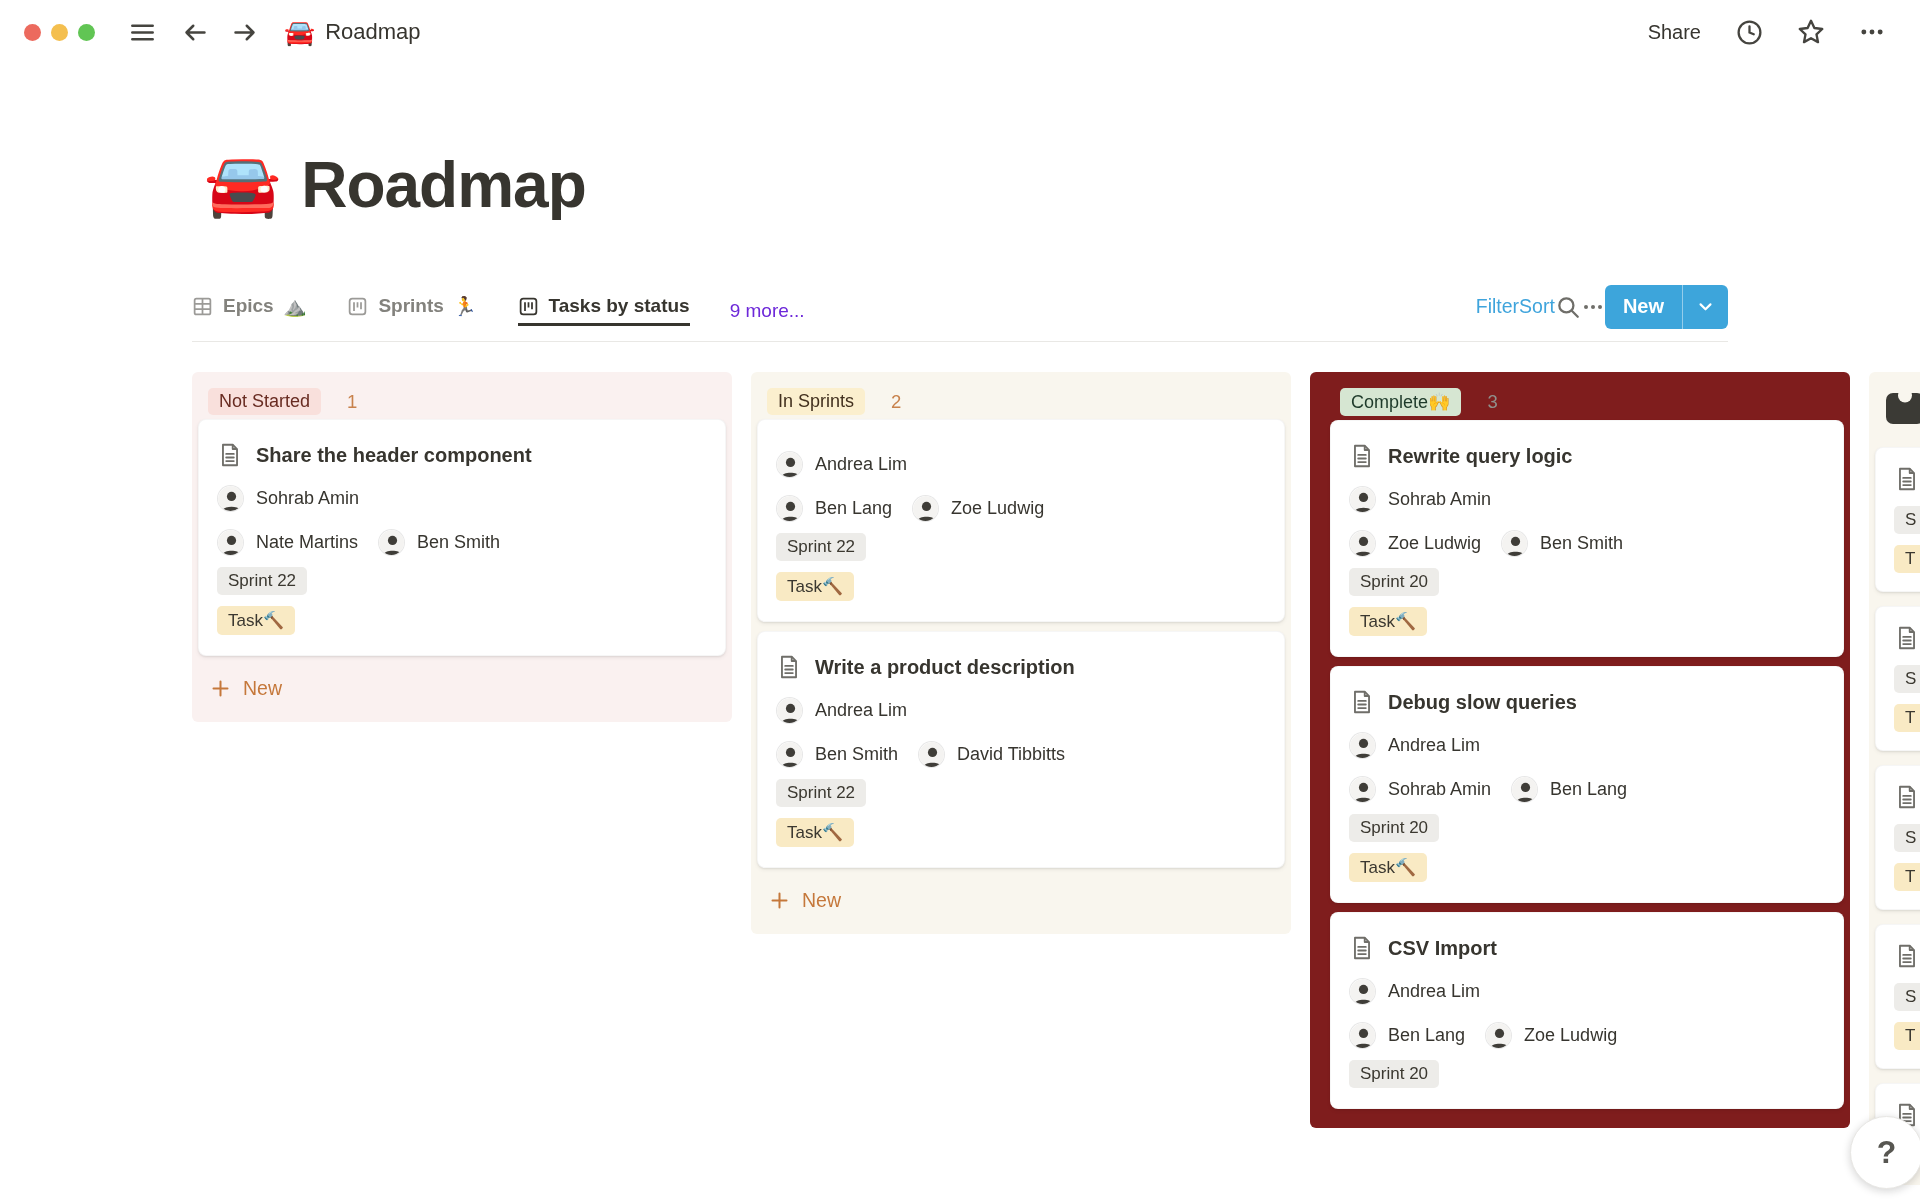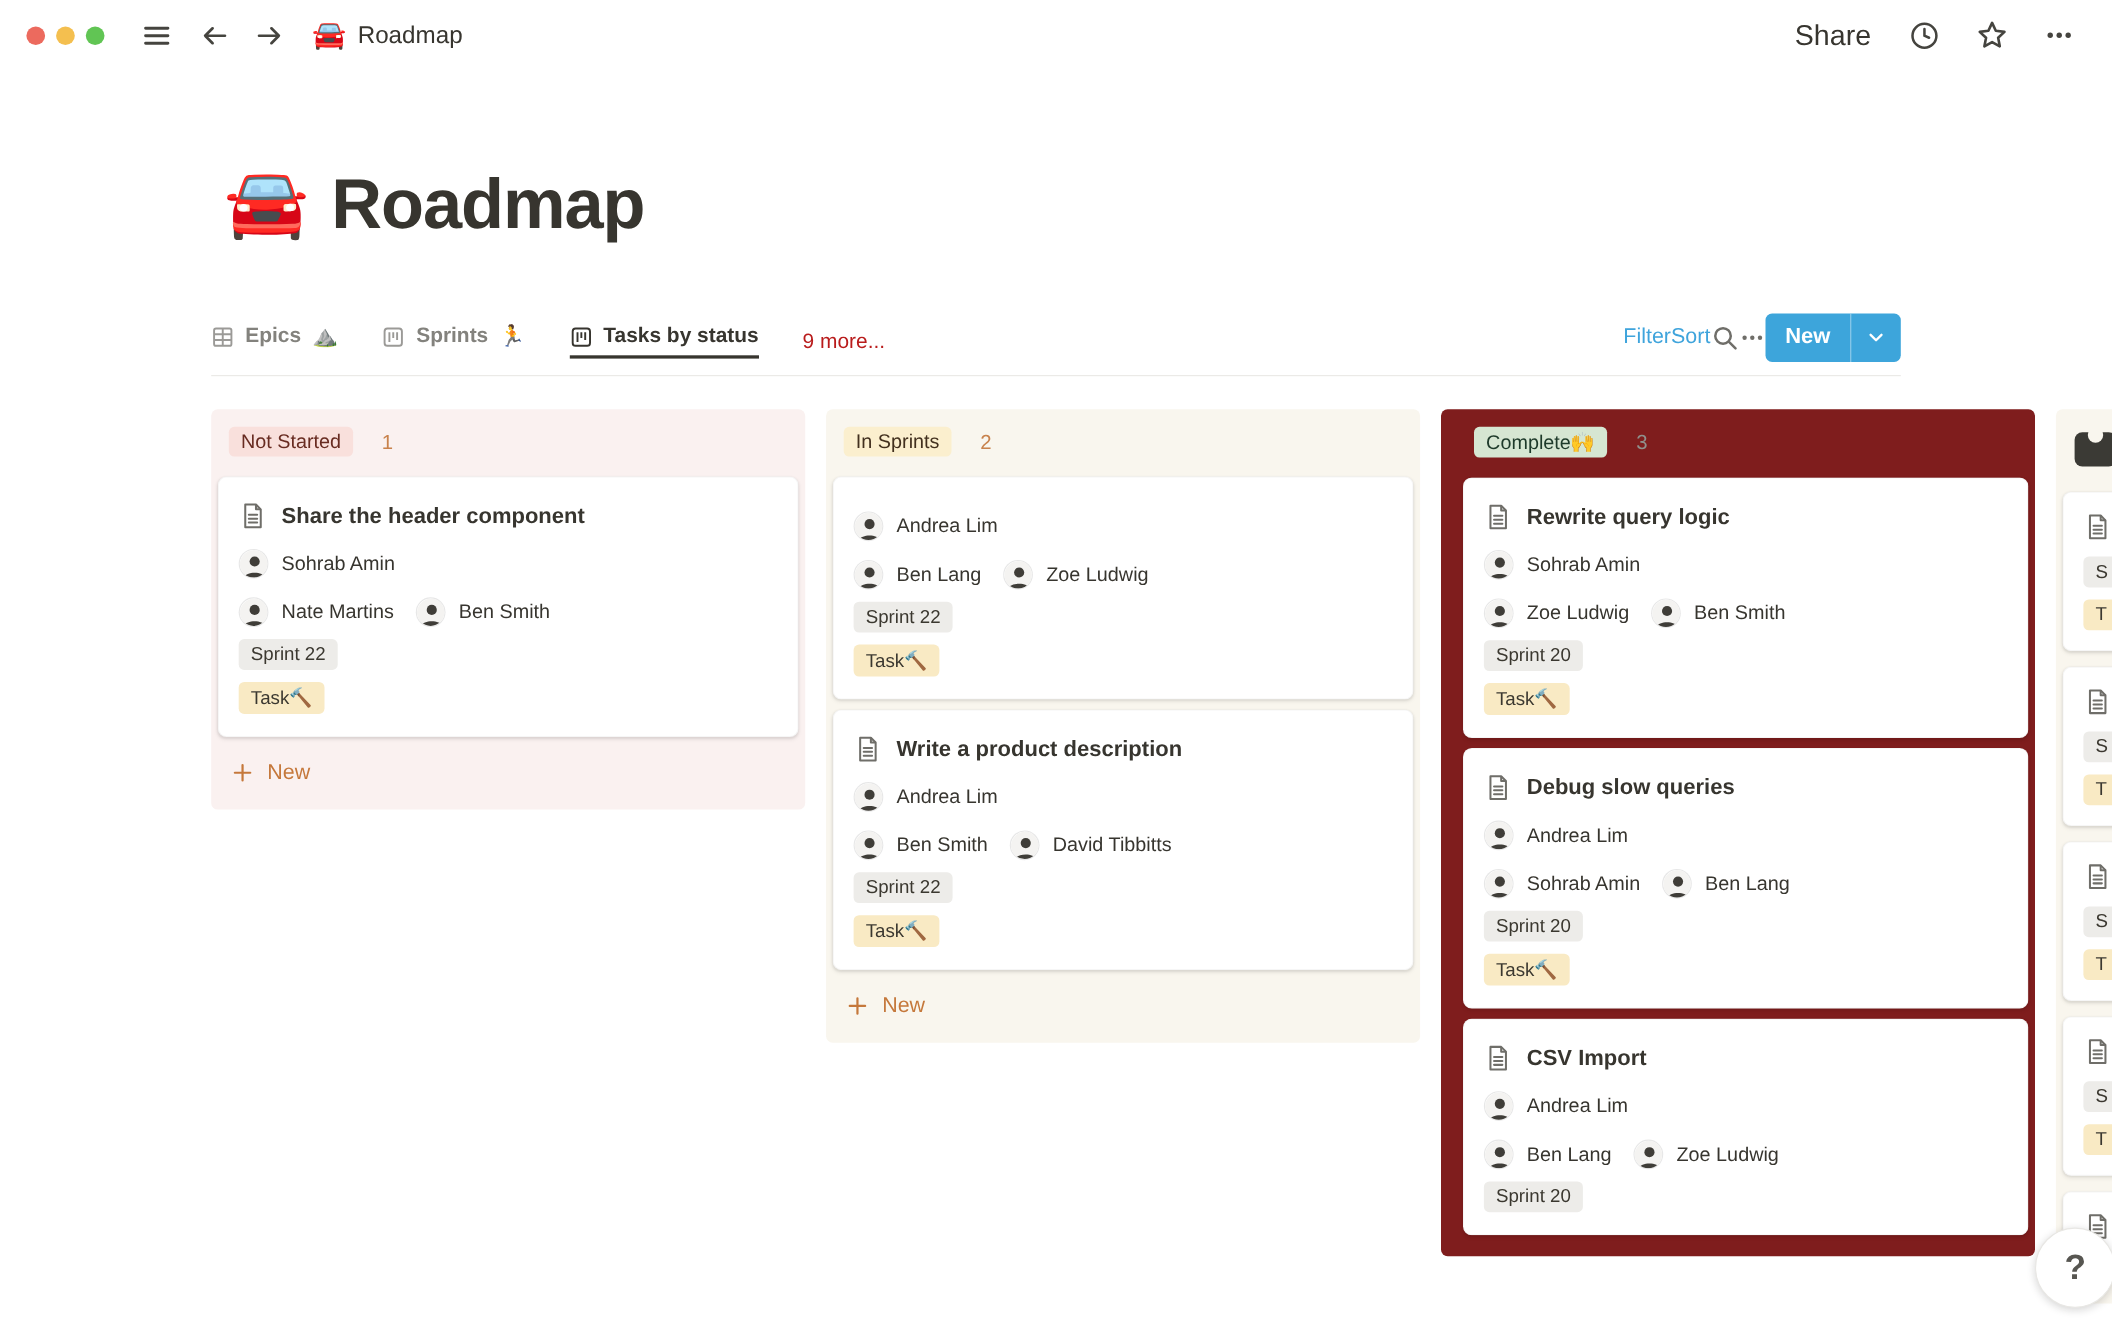--- a/index.html
+++ b/index.html
@@ -13,49 +13,49 @@
   .light { width:17px; height:17px; border-radius:50%; display:inline-block; }
   .light.red{ background:#EC6A5E; } .light.yellow{ background:#F4BF4F; } .light.green{ background:#61C554; }
   .tb-btn { display:flex; align-items:center; justify-content:center; cursor:pointer;
     color:#45443F; background:none; border:none; }
   .hamburger { margin-left:34px; }
   .nav-arrows { display:flex; gap:22px; margin-left:26px; }
   .crumb { display:flex; align-items:center; gap:10px; margin-left:26px; cursor:pointer; }
   .crumb .emoji { font-size:25px; line-height:1; }
   .crumb-title { font-size:22px; font-weight:500; color:#37352F; }
   .topbar .spacer { flex:1; }
-  .share { font-size:26px; color:#37352F; margin-right:34px; cursor:pointer; }
+  .share { font-size:20px; color:#37352F; margin-right:34px; cursor:pointer; }
   .tb-icons { display:flex; gap:32px; align-items:center; }
 
   
   .page-title { position:absolute; left:204px; top:148px; display:flex; align-items:center; gap:20px; }
   .page-title .emoji { font-size:62px; line-height:1; }
   .page-title .txt { font-size:64px; font-weight:700; letter-spacing:-1px; color:#37352F; }
 
   
   .tabrow { position:absolute; left:192px; top:280px; width:1536px; height:62px;
     display:flex; align-items:center; border-bottom:1px solid #E9E8E5; }
   .tabs { display:flex; align-items:center; height:100%; gap:40px; }
   .tab { display:flex; align-items:center; gap:10px; font-size:19px; font-weight:600;
     color:#83827D; cursor:pointer; border-bottom:3px solid transparent; padding-bottom:6px; }
   .tab.active { color:#37352F; border-bottom-color:#37352F; }
   .tab .t-emoji { font-size:19px; }
-  .tab-more { margin-left:40px; font-size:19px; color:#b91c1c; cursor:pointer; align-self:center; }
+  .tab-more { margin-left:40px; font-size:19px; color:#6d28d9; cursor:pointer; align-self:center; }
   .viewbar { margin-left:auto; display:flex; align-items:center; padding-bottom:8px; }
   .link-blue { font-size:19.5px; color:#3FA4DC; cursor:pointer; }
   .new-btn { display:flex; align-items:stretch; height:44px; border-radius:6px; overflow:hidden;
     background:#3DA5DB; color:#fff; cursor:pointer; }
   .new-btn .main { display:flex; align-items:center; padding:0 18px; font-size:20px; font-weight:600; }
   .new-btn .dd { display:flex; align-items:center; justify-content:center; width:46px;
     border-left:1px solid rgba(255,255,255,0.45); }
 
   
   .board { position:absolute; left:192px; top:372px; display:flex; gap:19px; align-items:flex-start; }
   .column { width:540px; border-radius:6px; padding:16px 6px 10px; flex:none; }
-  .col-head { display:flex; align-items:center; margin:0 0 18px 10px; }
+  .col-head { display:flex; align-items:center; margin:0 0 4px 10px; }
   .col-badge { display:inline-flex; align-items:center; padding:3px 11px; border-radius:5px;
     font-size:18px; font-weight:500; cursor:pointer; }
   .col-count { margin-left:26px; font-size:18.5px; }
   .card { background:#fff; border-radius:8px; border:1px solid rgba(15,15,15,0.04);
     box-shadow:0 1px 2px rgba(15,15,15,0.07), 0 2px 4px rgba(15,15,15,0.06);
     padding:14px 18px 20px; margin-bottom:9px; cursor:pointer; }
   .card-title { display:flex; align-items:center; gap:13px; margin:8px 0 10px; }
   .card-title .txt { font-size:20px; font-weight:600; color:#37352F; }
   .p-row { display:flex; align-items:center; gap:20px; margin-top:16px; height:28px; }
   .person { display:flex; align-items:center; gap:12px; }

